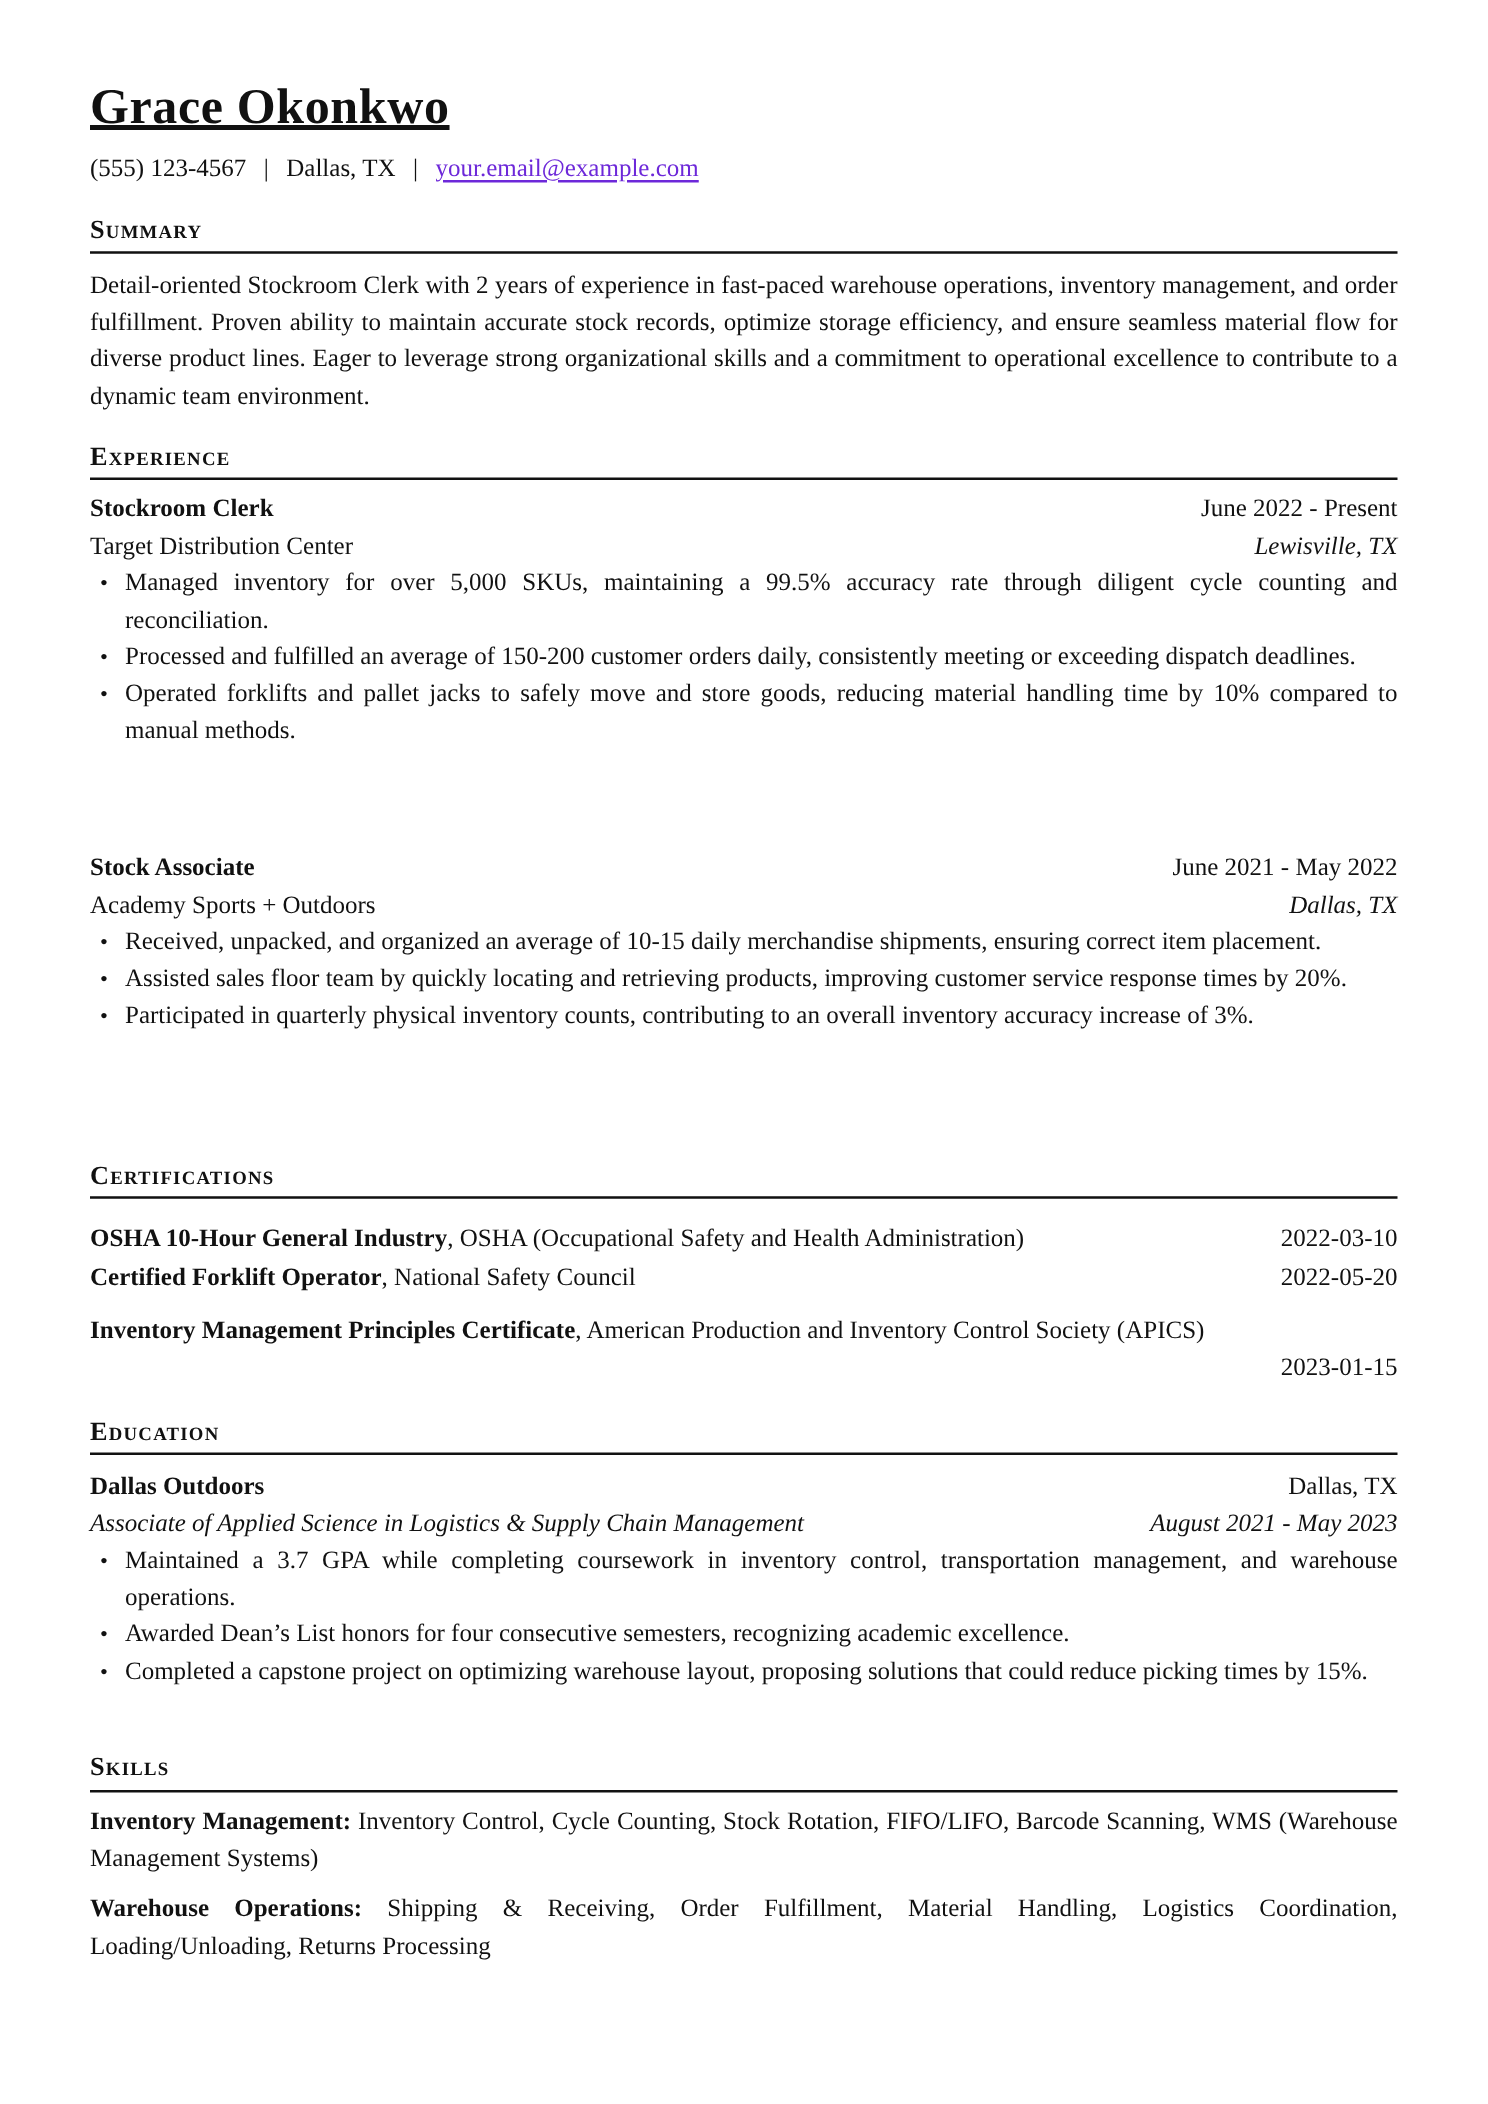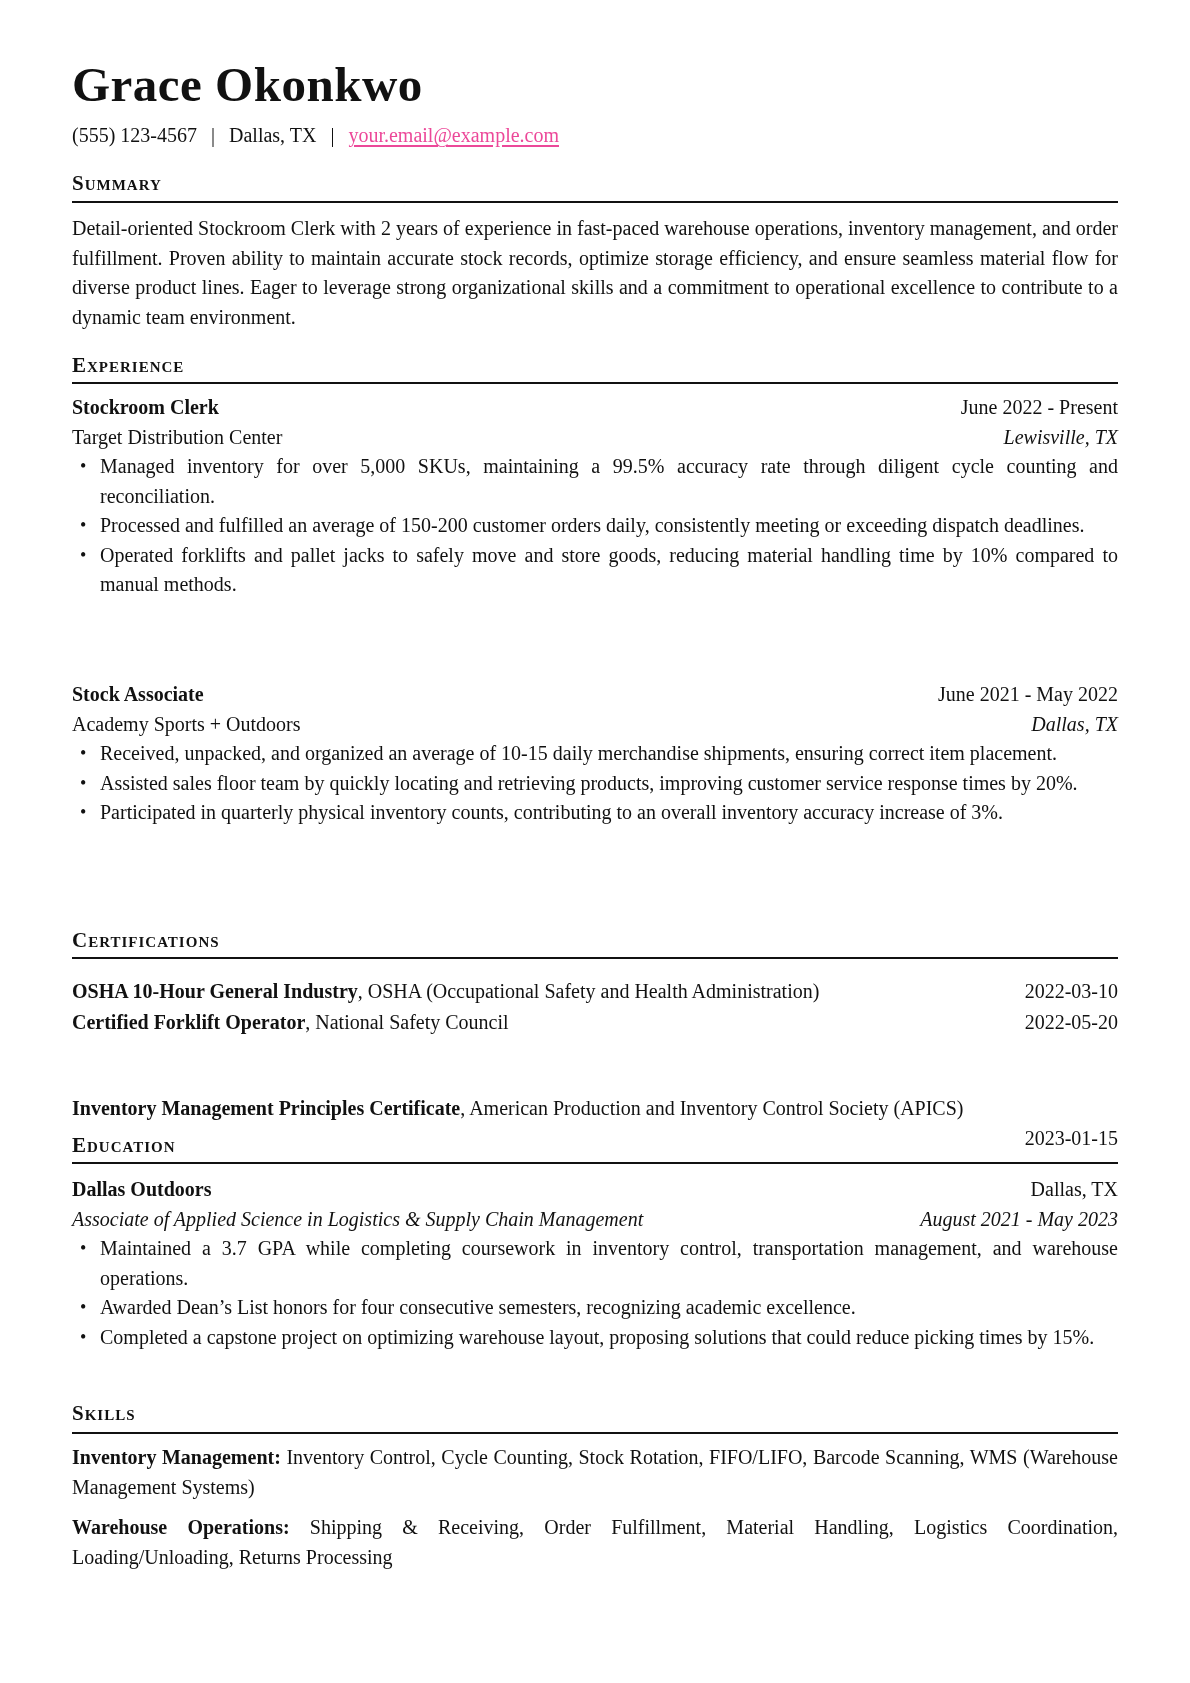--- a/index.html
+++ b/index.html
@@ -4,26 +4,27 @@
 <style>
   html, body { margin: 0; padding: 0; background: #ffffff; }
   body {
     width: 1190px; height: 1683px; position: relative; overflow: hidden;
     font-family: "Liberation Serif", "DejaVu Serif", serif;
     color: #111111;
     font-size: 20px;
   }
   .abs { position: absolute; left: 72px; width: 1046px; }
   .name {
-    top: 58px; font-size: 49px; font-weight: bold; line-height: 54px;
+    top: 58px; font-size: 40px; font-weight: bold; line-height: 54px;
     letter-spacing: 0.5px;
+    text-decoration: underline;
   }
   .contact { top: 120px; line-height: 30px; font-size: 20px; }
   .contact .sep { display: inline-block; margin: 0 14px; }
-  .contact a { color: #ec4899; text-decoration: underline; text-underline-offset: 3px; }
+  .contact a { color: #6d28d9; text-decoration: underline; text-underline-offset: 3px; }
   .section-head {
     font-size: 21px; font-weight: bold; font-variant: small-caps;
     letter-spacing: 1px; line-height: 30px; height: 30px;
   }
   .rule { position: absolute; left: 72px; width: 1046px; height: 2px; background: #111111; }
   .para { line-height: 29.5px; text-align: justify; }
   .row { display: flex; justify-content: space-between; line-height: 29.5px; height: 29.5px; }
   .bold { font-weight: bold; }
   .ital { font-style: italic; }
   ul.bullets { list-style: none; margin: 0; padding: 0; }
@@ -91,21 +92,21 @@
 <div class="rule" style="top:957px;"></div>
 
 <div class="abs cert" style="top:977px;">
   <span class="cert-text"><span class="bold">OSHA 10-Hour General Industry</span><span>, OSHA (Occupational Safety and Health Administration)</span></span>
   <span class="cert-date">2022-03-10</span>
 </div>
 <div class="abs cert" style="top:1008px;gap:39px;">
   <span class="cert-text"><span class="bold">Certified Forklift Operator</span><span>, National Safety Council</span></span>
   <span class="cert-date">2022-05-20</span>
 </div>
-<div class="abs cert wrap" style="top:1050px; height:59px;margin-top:44px;">
+<div class="abs cert wrap" style="top:1050px; height:59px;">
   <div class="cert-text" style="padding-right:0;"><span class="bold">Inventory Management Principles Certificate</span><span>, American Production and Inventory Control Society (APICS)</span></div>
   <span class="cert-date">2023-01-15</span>
 </div>
 
 <div class="abs section-head" style="top:1130px;">Education</div>
 <div class="rule" style="top:1162px;"></div>
 
 <div class="abs" style="top:1175px;">
   <div class="row">
     <span class="bold">Dallas Outdoors</span>

